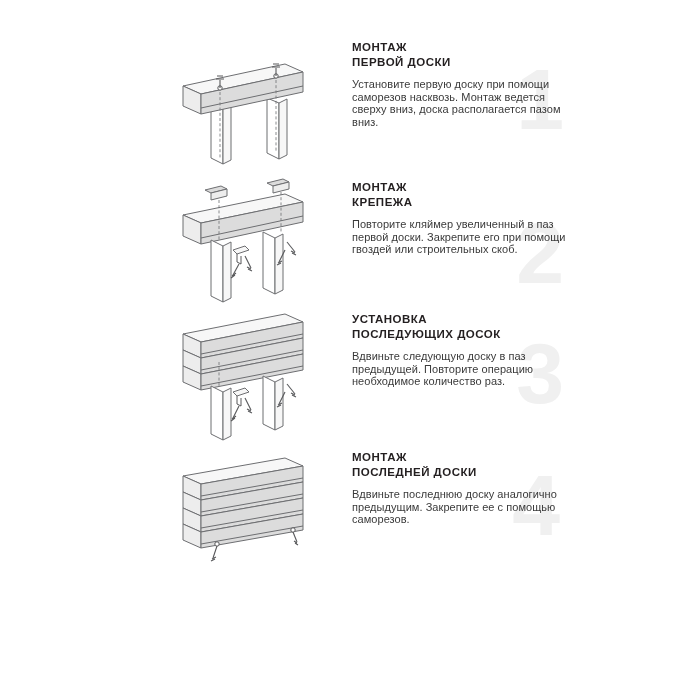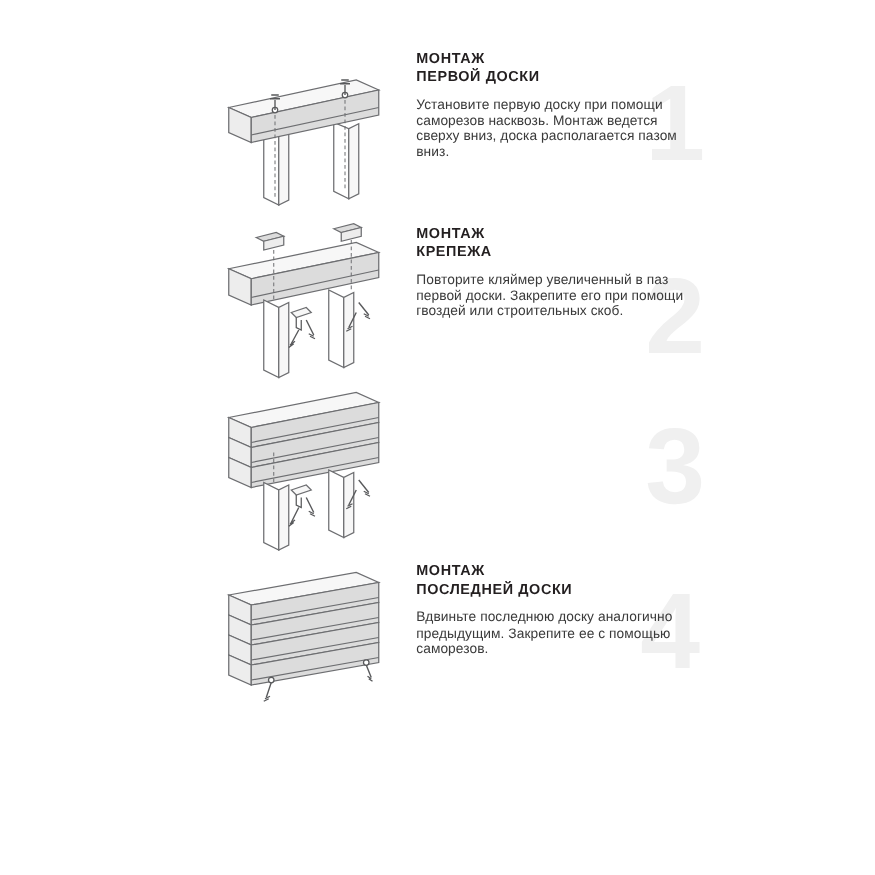--- a/index.html
+++ b/index.html
@@ -33,21 +33,21 @@
 
   .figure {
     position: absolute;
     left: 175px;
     top: 0;
     width: 155px;
     height: 140px;
   }
   .text-col {
     position: absolute;
-    left: 333px;
+    left: 352px;
     top: 0;
     width: 215px;
   }
   .big-num {
     position: absolute;
     right: 135px;
     top: 8px;
     font-size: 86px;
     line-height: 86px;
     font-weight: bold;
@@ -214,20 +214,27 @@
         <path class="scr" d="M76 99 L72 97 M77 101 L73 99"></path>
         <path class="scr" d="M112 72 L120 82"></path>
         <path class="scr" d="M120 83 L116 81 M121 85 L117 83"></path>
         <path class="scr" d="M110 80 L104 92"></path>
         <path class="scr" d="M103 93 L107 91 M102 95 L106 93"></path>
 
         <path class="dash" d="M44 50 L44 74"></path>
       </svg>
     </div>
 
+    <div class="text-col">
+      <h2 class="title">
+        <span>УСТАНОВКА</span><br>
+        <span>ПОСЛЕДУЮЩИХ ДОСОК</span>
+      </h2>
+      <p class="body-text">Вдвиньте следующую доску в паз предыдущей. Повторите операцию необходимое количество раз.</p>
+    </div>
   </div>
 
   <div class="step step-4">
     <div class="big-num">4</div>
 
     <div class="figure">
       <svg width="155" height="140" viewBox="0 0 155 140" aria-hidden="true">
 
         <path class="fill-lt" d="M8 26 L110 8 L128 16 L26 34 Z"></path>
         <path class="fill-md" d="M8 26 L26 34 L26 50 L8 42 Z"></path>

